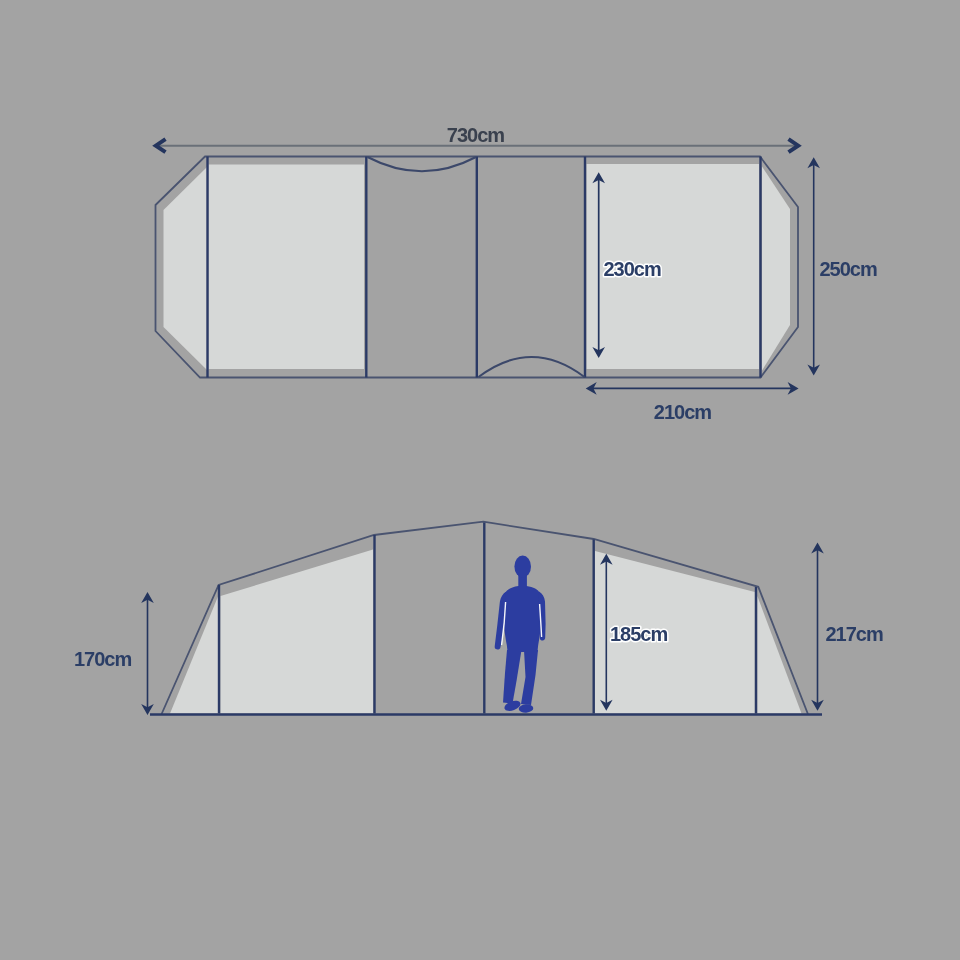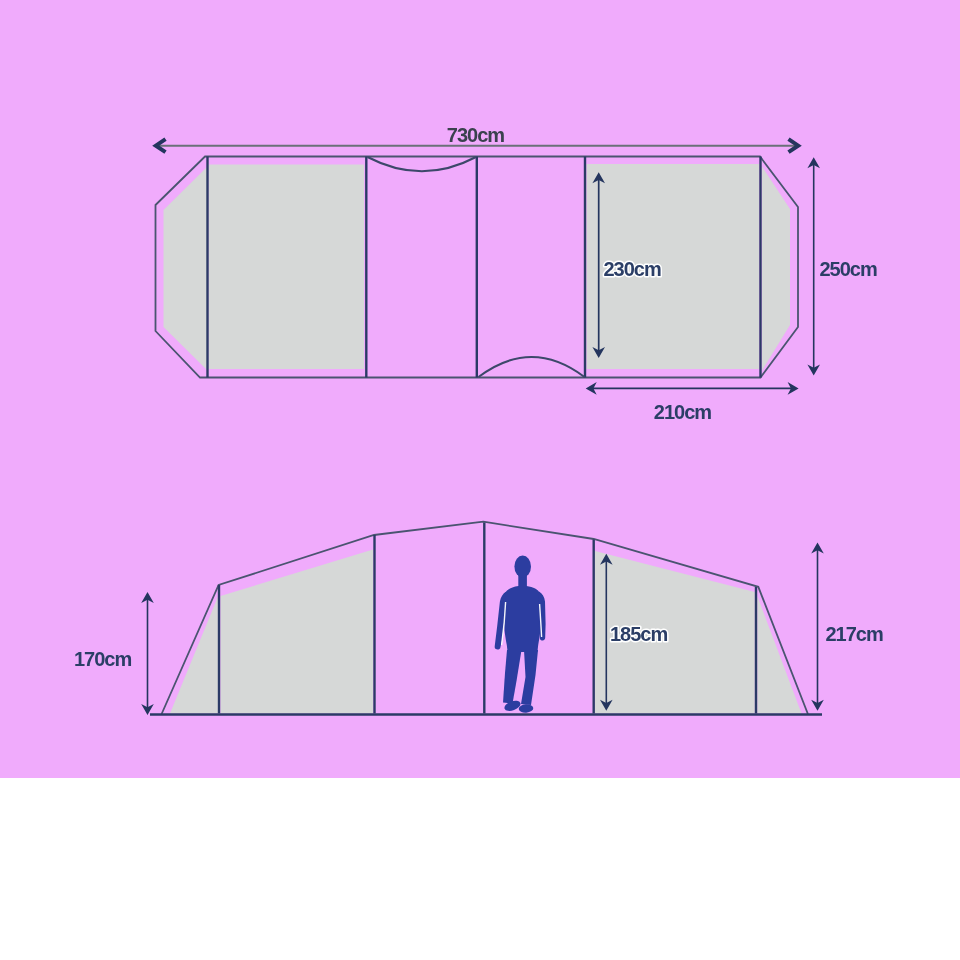--- a/index.html
+++ b/index.html
@@ -1,16 +1,16 @@
 <!DOCTYPE html>
 <html><head>
 <meta charset="utf-8">
 <style>
   html,body{margin:0;padding:0;background:#ffffff;}
-  .wrap{width:960px;height:778px;position:relative;background:#f0abfc;}
+  .wrap{width:960px;height:960px;position:relative;background:#a3a3a3;}
   text{font-family:"Liberation Sans",sans-serif;font-weight:700;letter-spacing:-1px;}
 </style>
 </head>
 <body>
 <div class="wrap">
 <svg width="960" height="960" viewBox="0 0 960 960" xmlns="http://www.w3.org/2000/svg">
 
 <g stroke="#6a7078" stroke-width="2" fill="none">
   <line x1="159" y1="145.7" x2="795" y2="145.7"></line>
 </g>

